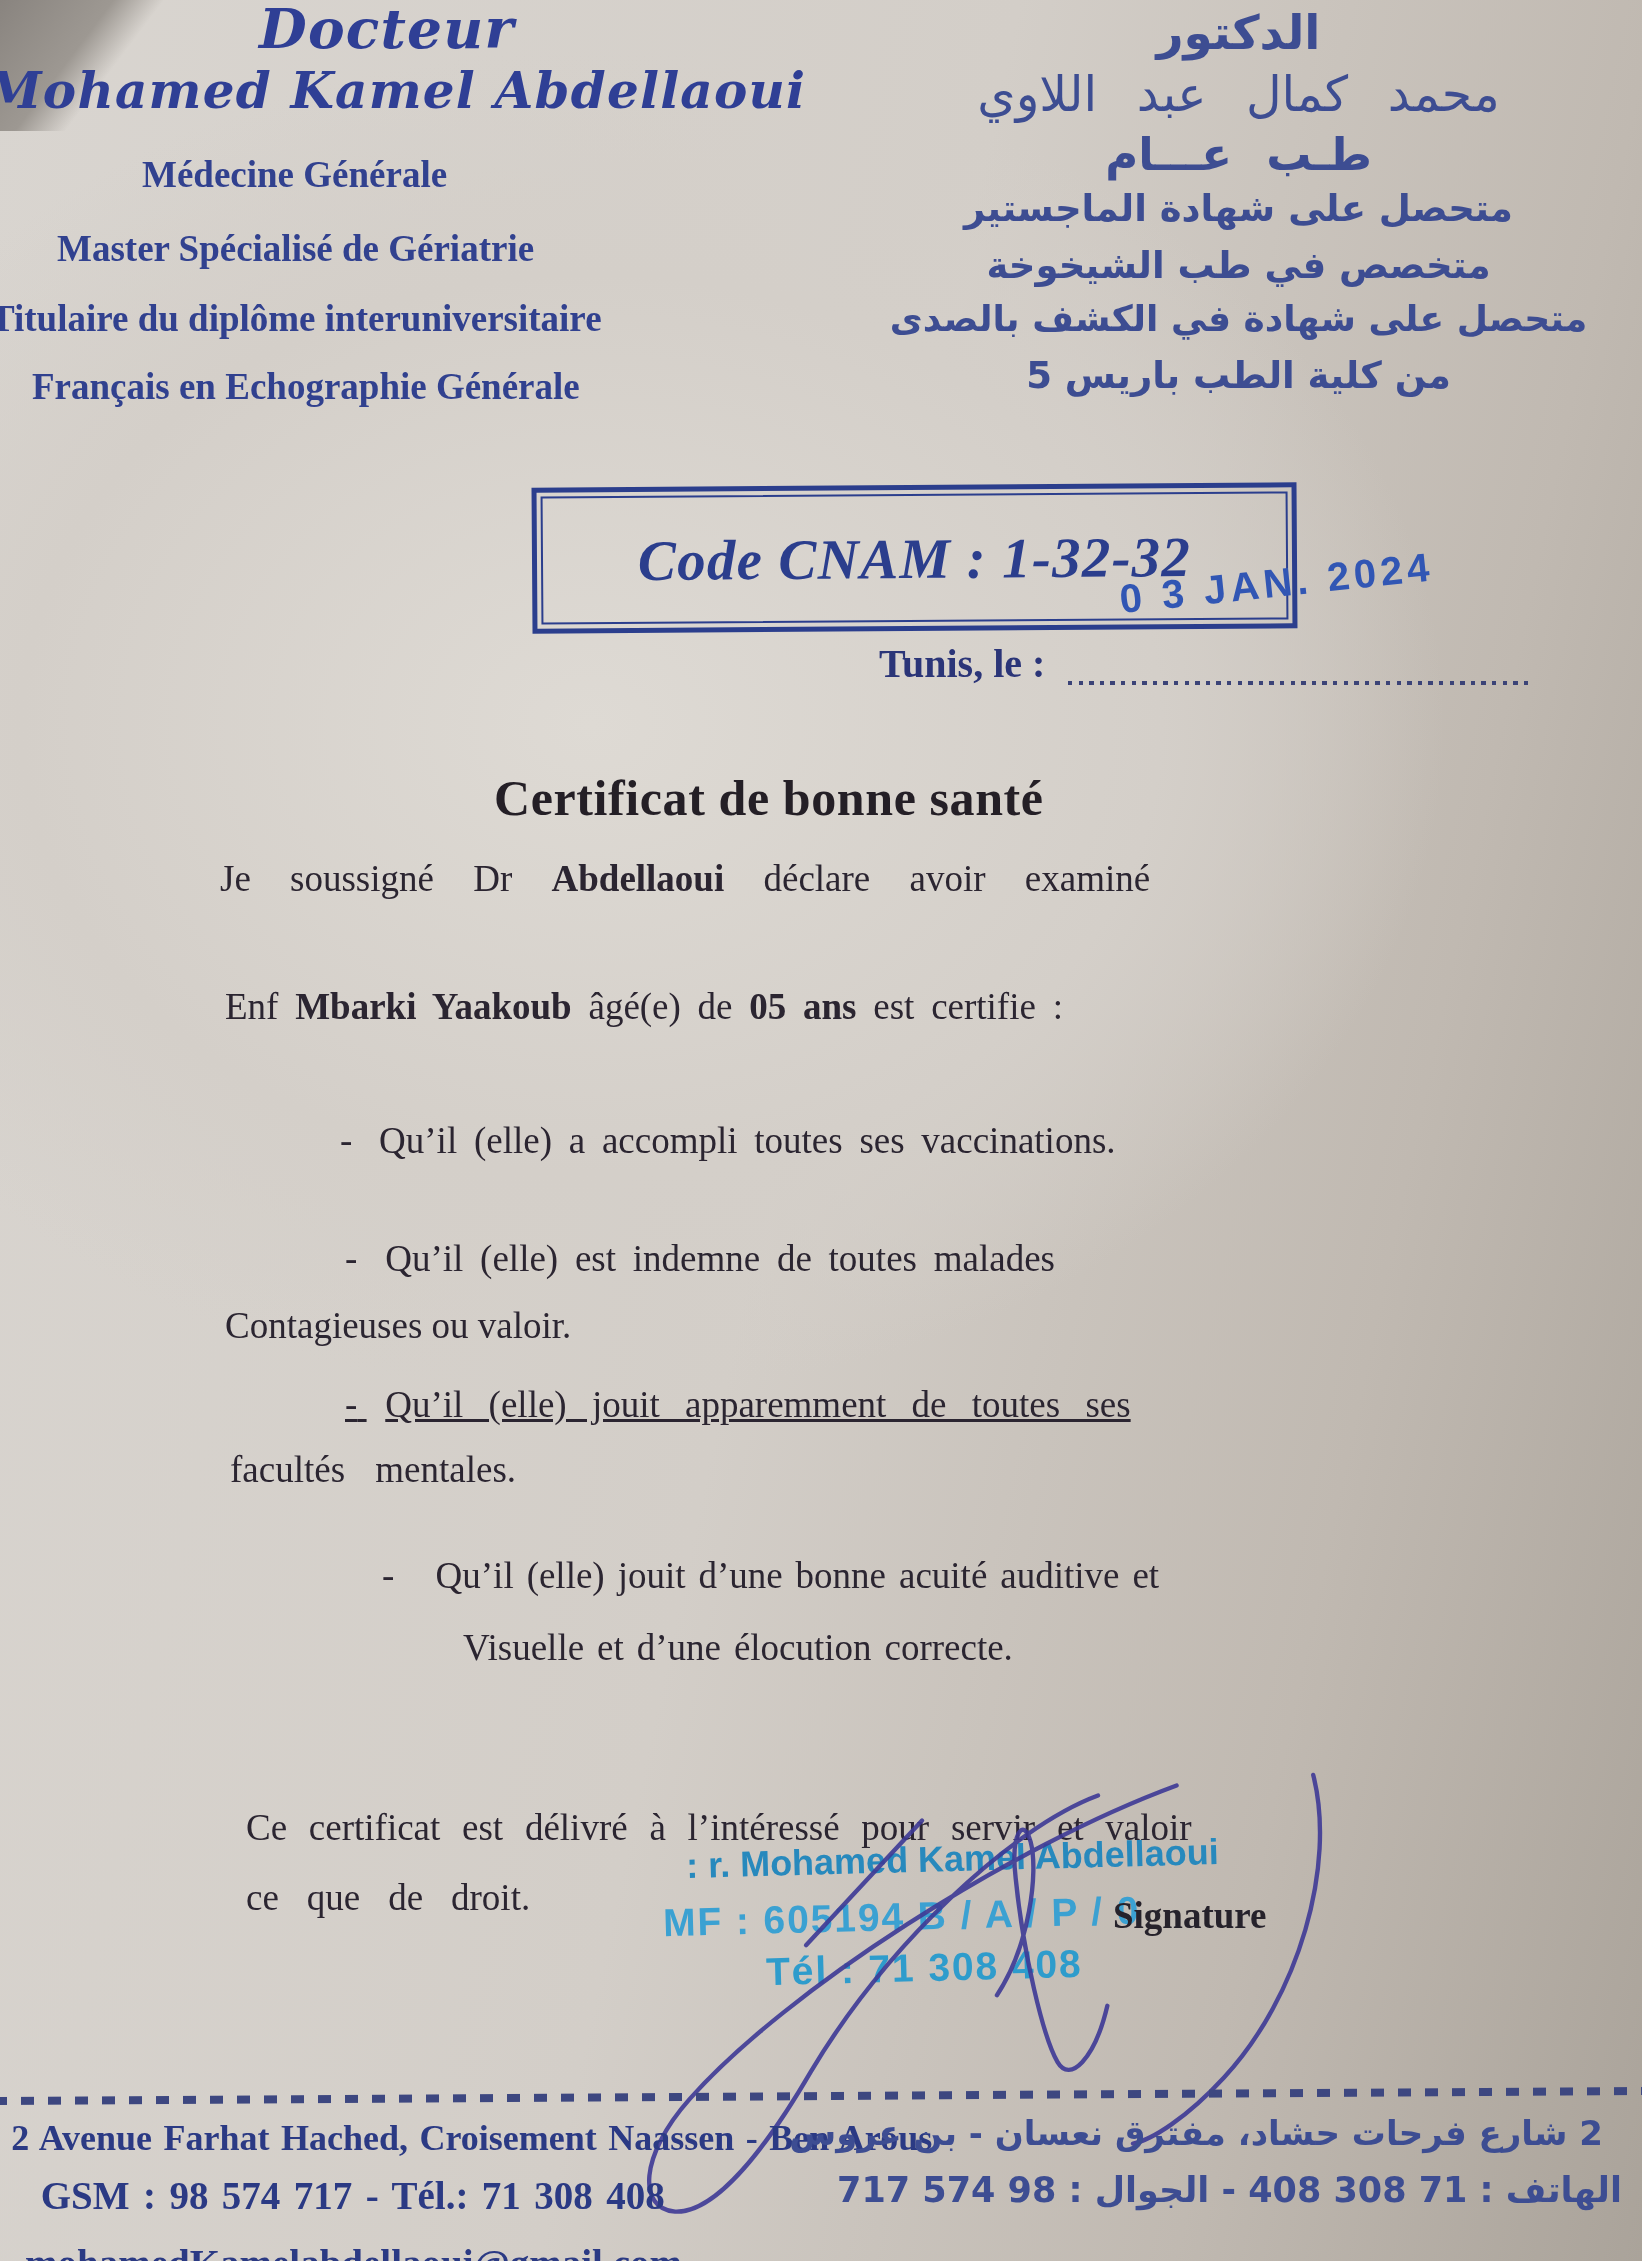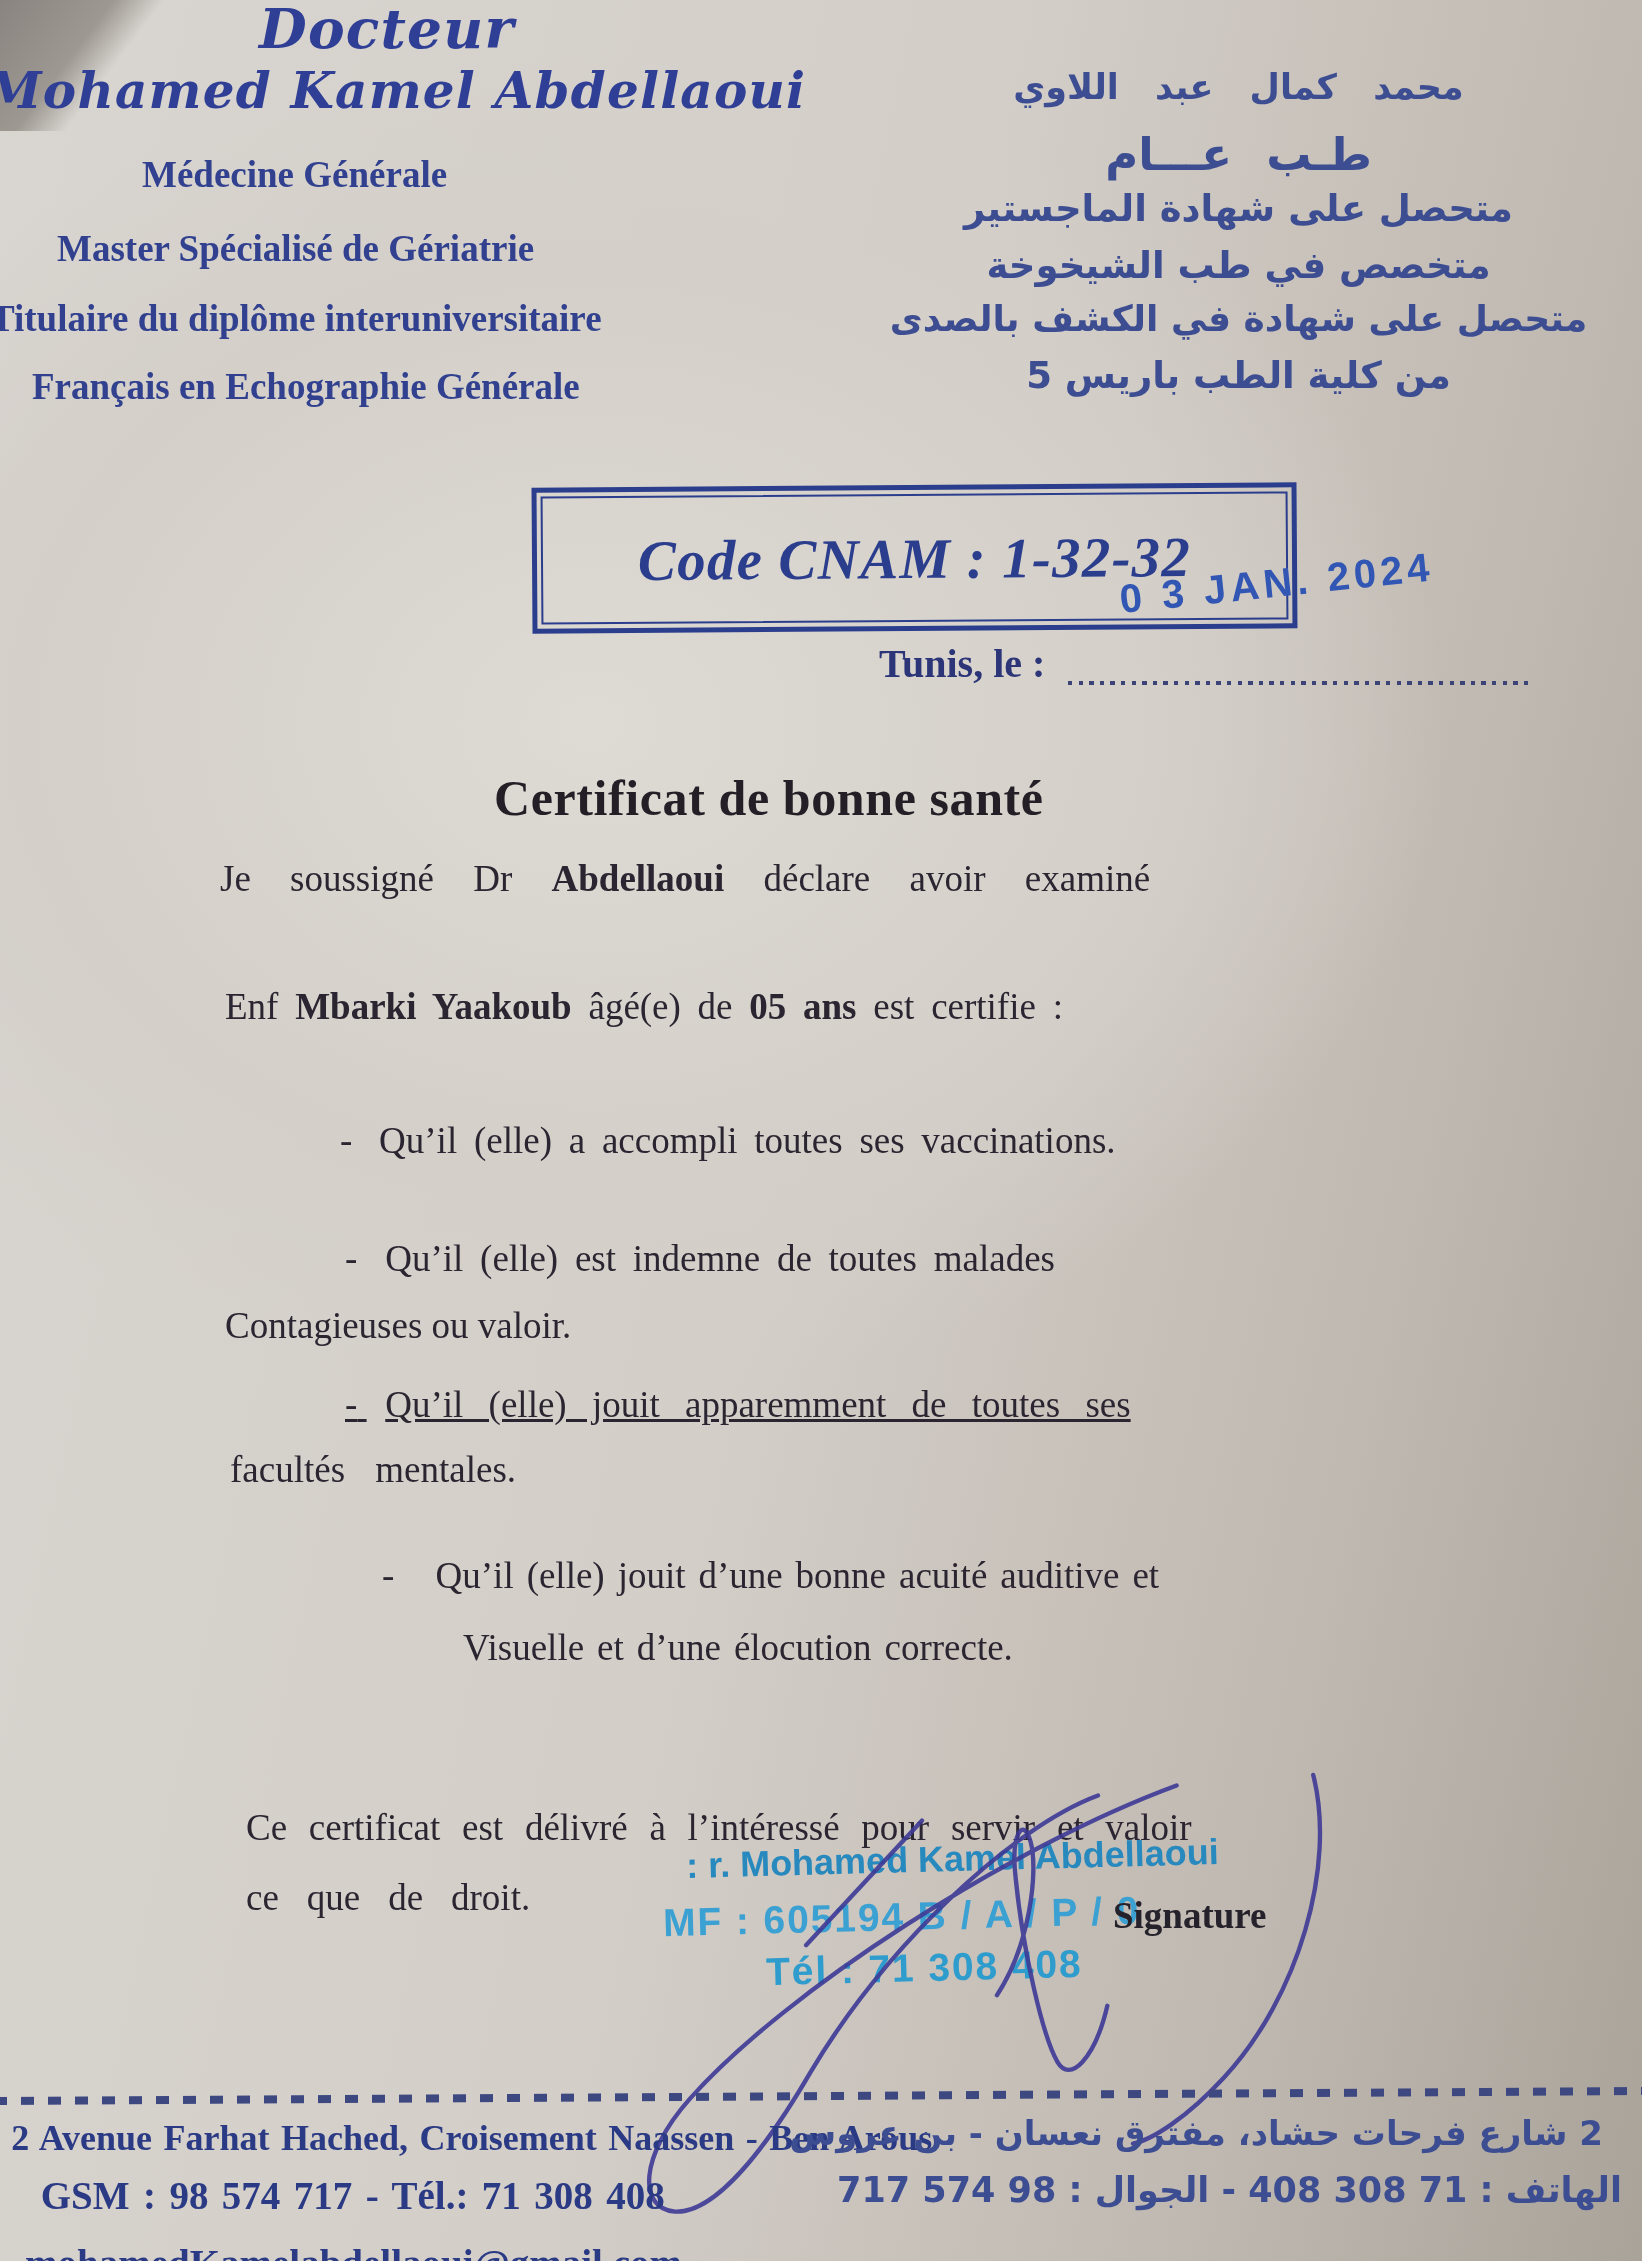--- a/index.html
+++ b/index.html
@@ -39,21 +39,22 @@
   <div id="corner-shadow" class="abs"></div>
 
   <div class="abs script" style="left:259px;top:1.2px;font-size:55px;">Docteur</div>
   <div class="abs script" style="left:-13.7px;top:66px;font-size:50px;">Mohamed Kamel Abdellaoui</div>
   <div class="abs fr-head" style="left:142px;top:156px;font-size:37px;">Médecine Générale</div>
   <div class="abs fr-head" style="left:57px;top:230px;font-size:37px;">Master Spécialisé de Gériatrie</div>
   <div class="abs fr-head" style="left:-10px;top:300px;font-size:37px;">Titulaire du diplôme interuniversitaire</div>
   <div class="abs fr-head" style="left:32px;top:368px;font-size:37px;">Français en Echographie Générale</div>
 
   <div class="abs" style="left:836px;top:0;width:805px;height:424px;">
-    <div class="abs ar center" style="width:100%;top:70px;font-size:35px;font-weight:bold;word-spacing:24px;">محمد كمال عبد اللاوي</div>
+    <div class="abs ar center" style="width:100%;top:8.7px;font-size:47px;font-weight:bold;letter-spacing:3.7px;">الدكتور</div>
+    <div class="abs ar center" style="width:100%;top:70px;font-size:49px;font-weight:normal;word-spacing:24px;">محمد كمال عبد اللاوي</div>
     <div class="abs ar center" style="width:100%;top:190px;font-size:37px;font-weight:bold;">متحصل على شهادة الماجستير</div>
     <div class="abs ar center" style="width:100%;top:132px;font-size:45px;font-weight:bold;word-spacing:18.7px;">طـب عـــام</div>
     <div class="abs ar center" style="width:100%;top:247px;font-size:37px;font-weight:bold;">متخصص في طب الشيخوخة</div>
     <div class="abs ar center" style="width:100%;top:301px;font-size:36px;font-weight:bold;">متحصل على شهادة في الكشف بالصدى</div>
     <div class="abs ar center" style="width:100%;top:357px;font-size:37px;font-weight:bold;">من كلية الطب باريس 5</div>
   </div>
 
   <div id="cnam-box" class="abs">
     <div id="cnam-inner">
       <span id="cnam-text">Code CNAM : 1-32-32</span>

